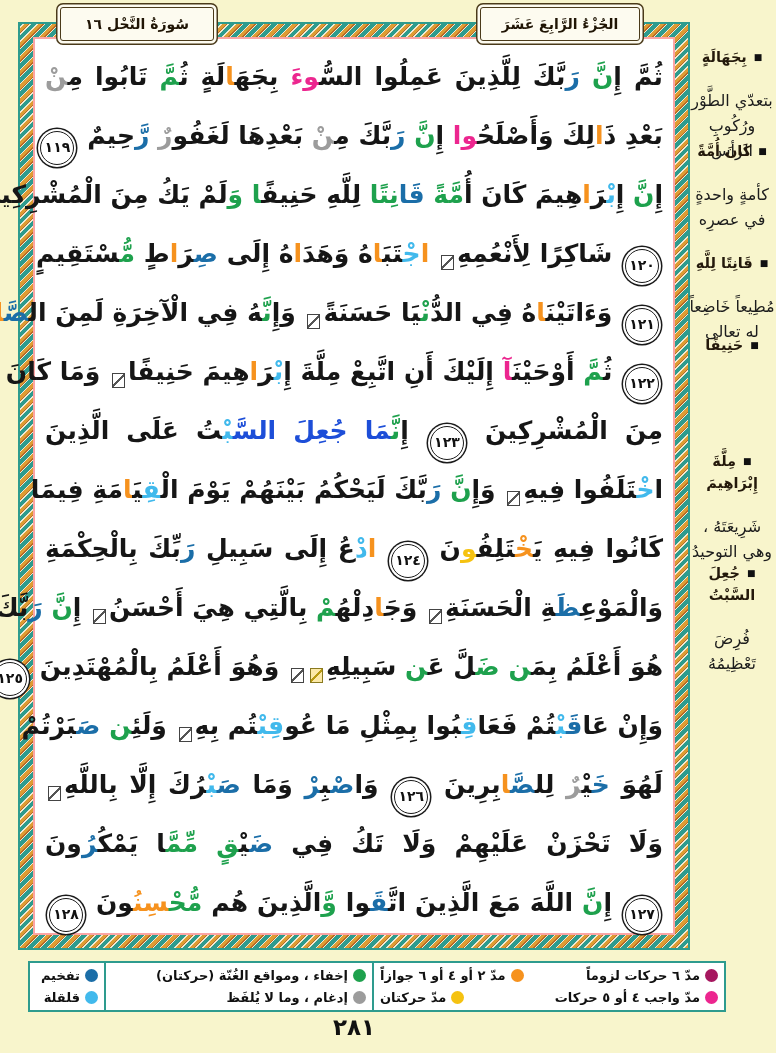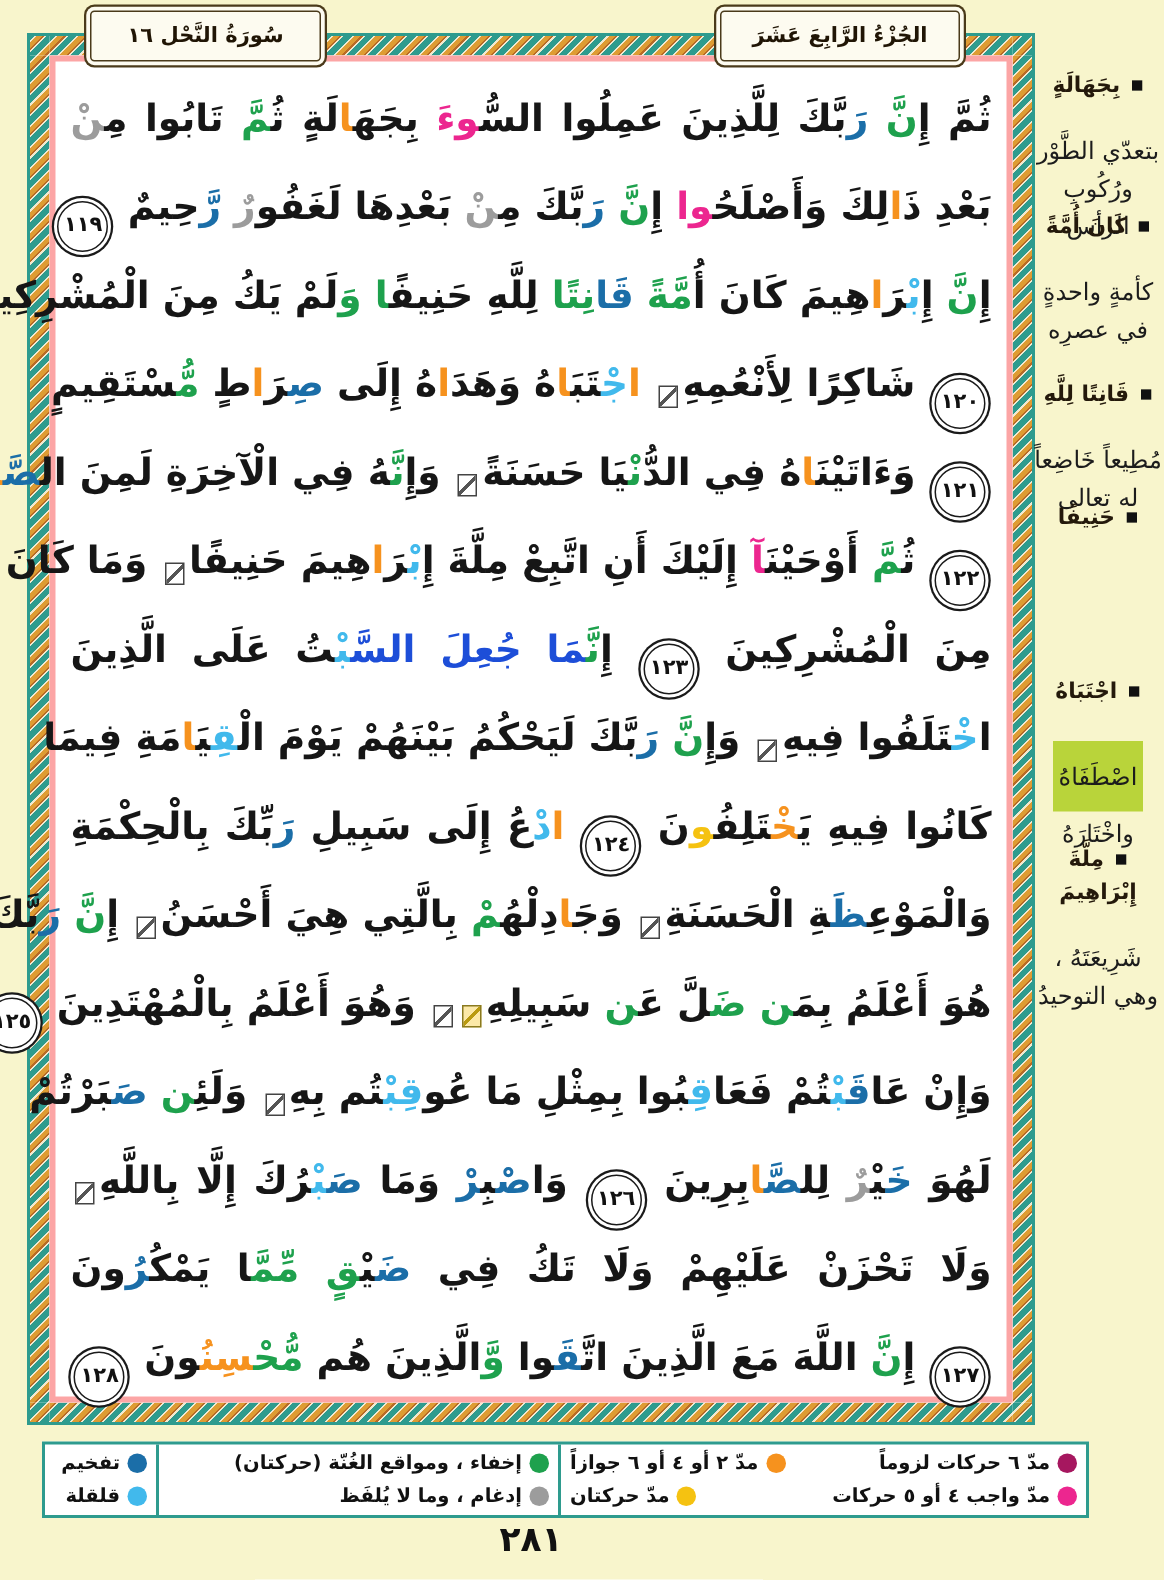--- a/index.html
+++ b/index.html
@@ -10,21 +10,21 @@
   }
   
   .frame{
     position:absolute;left:20px;top:24px;width:668px;height:924px;
     box-sizing:border-box;background:#fff;
     border:13px solid #2E9B8E;
     border-image:repeating-linear-gradient(135deg,#2E9B8E 0 2px,#F2E9CF 2px 3px,#DE9C33 3px 6px,#B96A25 6px 7px,#F2E9CF 7px 8px,#2E9B8E 8px 10px) 13;
     box-shadow:0 0 0 2px #2E9B8E;
   }
   .frame-inner{
-    position:absolute;inset:0;border:4px solid #fca5a5;background:#FFFFFF;
+    position:absolute;inset:0;border:2px solid #fca5a5;background:#FFFFFF;
     box-sizing:border-box;padding:8px 10px 0 10px;
   }
   
   .cartouche{
     position:absolute;top:7px;height:32px;background:#FDFBF0;
     border:1.5px solid #4a3a1a;border-radius:3px;
     box-shadow:0 0 0 2.5px #FDFBF0,0 0 0 4px #4a3a1a;
     display:flex;align-items:center;justify-content:center;
     font-size:14px;font-weight:bold;color:#201505;direction:rtl;z-index:5;
   }
@@ -128,27 +128,27 @@
       <div class="meaning"><span>كأمةٍ واحدةٍ في عصرِه</span></div>
     </div>
     <div class="se">
       <div class="term"><span class="bullet">■</span> قَانِتًا لِلَّهِ</div>
       <div class="meaning"><span>مُطِيعاً خَاضِعاً له تعالى</span></div>
     </div>
     <div class="se">
       <div class="term"><span class="bullet">■</span> حَنِيفًا</div>
     </div>
     <div class="se">
-      <div class="term"><span class="bullet">■</span> اجْتَبَاهُ</div>
-      <div class="meaning"><span class="hl">اصْطَفَاهُ</span><span> واخْتَارَهُ</span></div>
-    </div>
-    <div class="se">
       <div class="term"><span class="bullet">■</span> مِلَّةَ إِبْرَاهِيمَ</div>
       <div class="meaning"><span>شَرِيعَتَهُ ، وهي التوحيدُ</span></div>
     </div>
+    <div class="se">
+      <div class="term"><span class="bullet">■</span> جُعِلَ السَّبْتُ</div>
+      <div class="meaning"><span>فُرِضَ تَعْظِيمُهُ</span></div>
+    </div>
   </div>
 
 <div class="legend">
     <div class="lg lg0">
       <div class="lrow">
         <div class="litem">
           <span class="dot" style="background: rgb(166, 23, 95);"></span>
           <span>مدّ ٦ حركات لزوماً</span>
         </div>
         <div class="litem">

